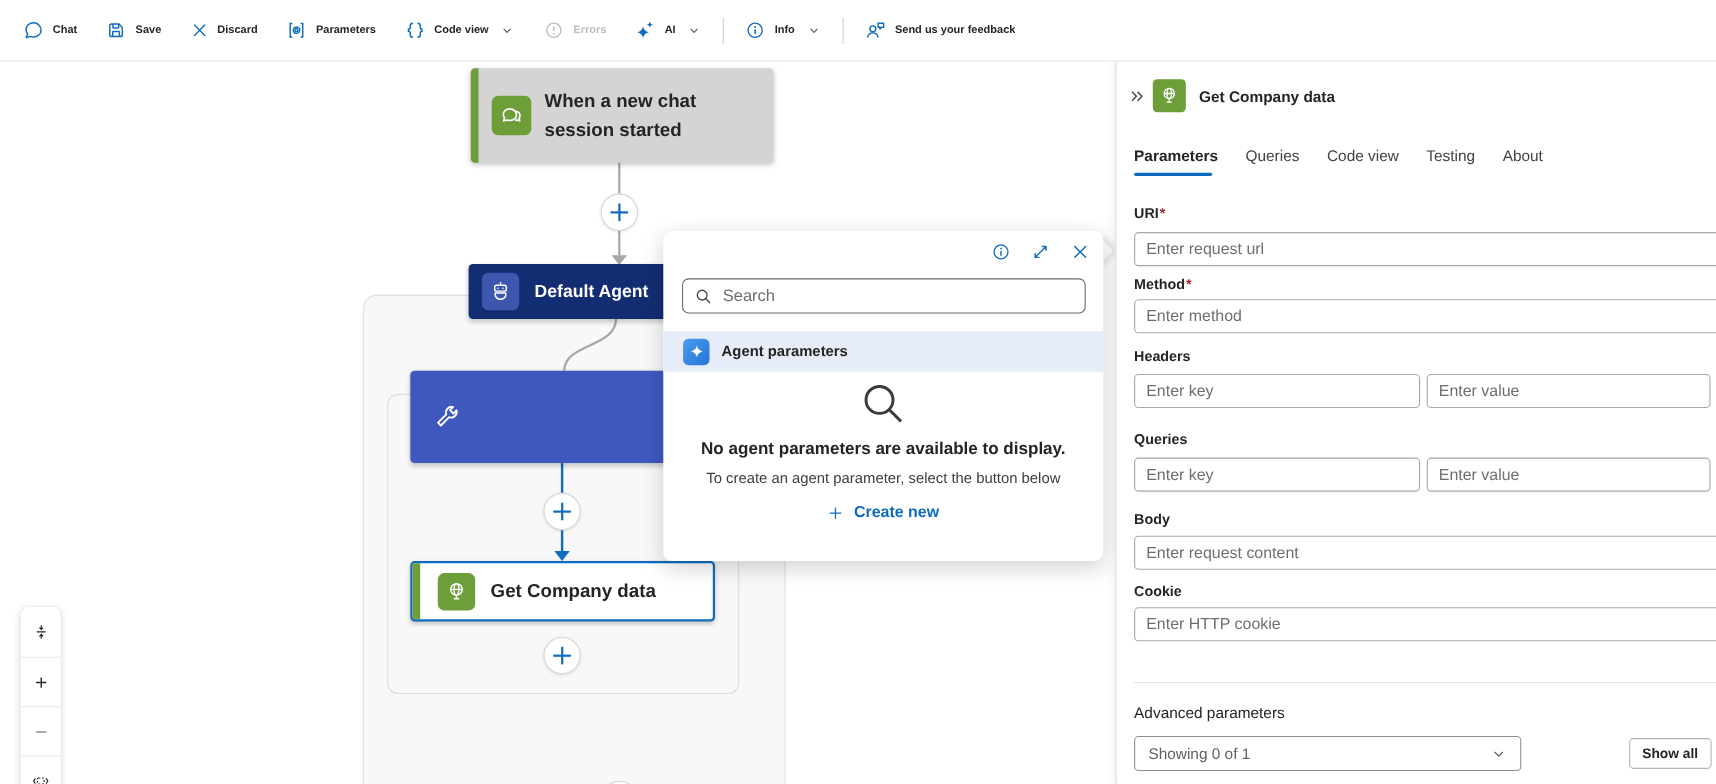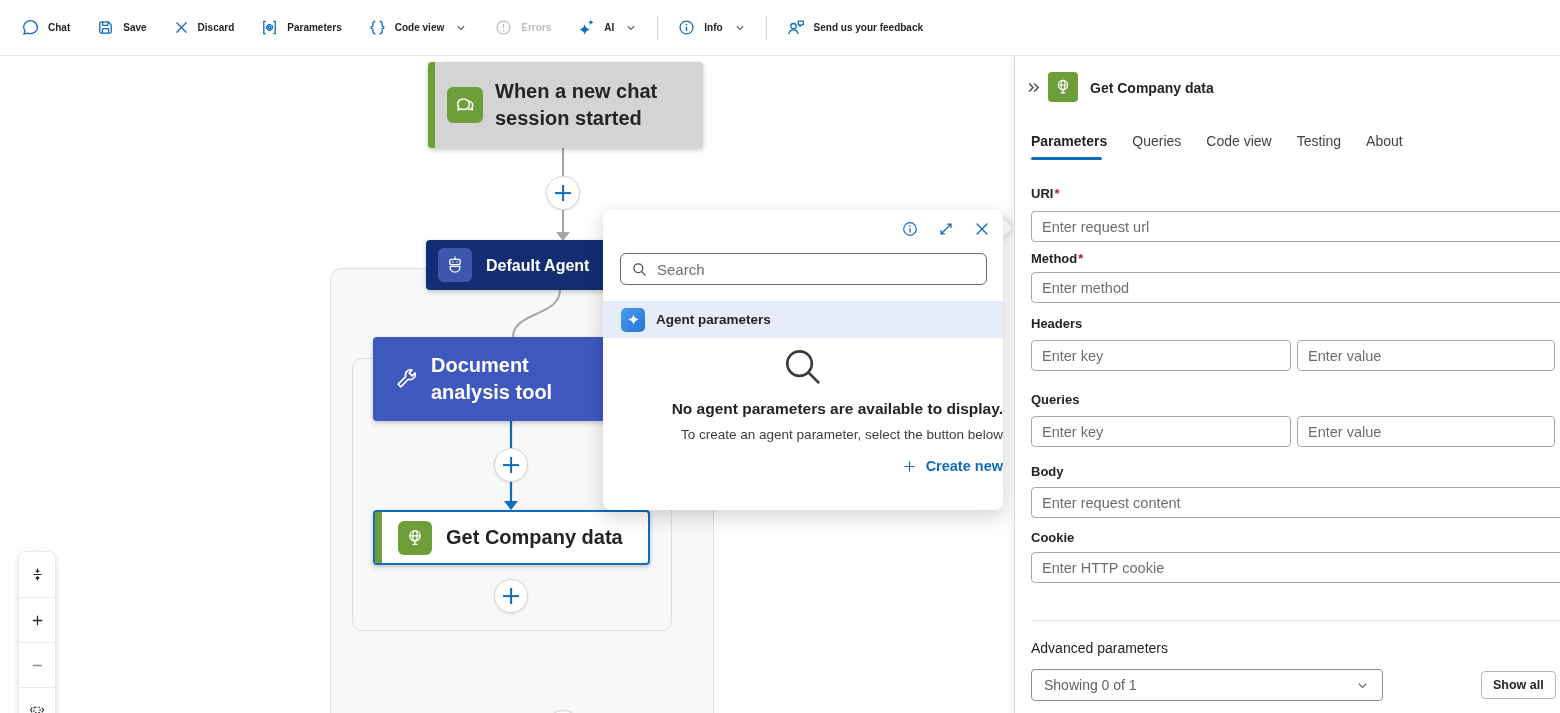--- a/index.html
+++ b/index.html
@@ -27,21 +27,21 @@
     background:#f8f8f8;border:1.5px solid #e0e0e0;border-radius:12px}
   .inner-box{position:absolute;left:352px;top:302px;width:320px;height:273px;
     border:1.5px solid #dedede;border-radius:10px}
   .conn{position:absolute;left:0;top:0;pointer-events:none}
 
   .node{position:absolute;border-radius:4px;display:flex;align-items:center;
     box-shadow:0 2px 5px rgba(0,0,0,.22);cursor:pointer}
   .node .bar{position:absolute;left:0;top:0;bottom:0;width:7px;background:var(--green);
     border-radius:4px 0 0 4px}
   .node .nicon{border-radius:6px;display:flex;align-items:center;justify-content:center;flex:none}
-  .node-title{font-weight:600;line-height:27px;font-size:20px;white-space:nowrap}
+  .node-title{font-weight:600;line-height:27px;font-size:17px;white-space:nowrap}
 
   .trigger{left:428px;top:6px;width:275px;height:86px;background:var(--node-gray)}
   .trigger .nicon{width:36px;height:36px;background:var(--green);margin:0 12px 0 19px}
   .agent{left:426px;top:184px;width:224px;height:50px;background:var(--navy)}
   .agent .nicon{width:34px;height:34px;background:#3d57ae;margin:0 14px 0 12px}
   .agent .node-title{color:#fff;font-weight:700;font-size:16px}
   .tool{left:373px;top:281px;width:277px;height:84px;background:var(--royal)}
   .tool .node-title{color:#fff}
   .tool .nicon{width:30px;height:30px;margin:0 10px 0 18px}
   .action{left:373px;top:454px;width:277px;height:55px;background:#fff;
@@ -73,21 +73,21 @@
   .searchbox{position:absolute;left:17px;top:43px;width:367px;height:32px;border:1px solid #6b6b6b;
     border-radius:6px;display:flex;align-items:center;padding:0 10px;gap:9px;background:#fff}
   .searchbox input{border:none;outline:none;flex:1;font-size:15px;
     font-family:"Liberation Sans",sans-serif;color:var(--ink);background:transparent}
   .searchbox input::placeholder{color:#6e6e6e}
   .section-row{position:absolute;left:0;top:91px;width:100%;height:37px;background:var(--row-blue);
     display:flex;align-items:center;padding-left:18px;gap:11px;cursor:pointer}
   .section-row .sicon{width:24px;height:24px;border-radius:5px;
     background:linear-gradient(135deg,#4d9bef,#2476d8);display:flex;align-items:center;justify-content:center}
   .section-label{font-size:13.5px;font-weight:600;color:var(--ink)}
-  .empty{position:absolute;left:0;top:128px;width:100%;text-align:right}
+  .empty{position:absolute;left:0;top:128px;width:100%;text-align:center}
   .empty .big-mag{margin:6px auto 10px}
   .empty-title{font-size:15.5px;font-weight:700;color:var(--ink)}
   .empty-sub{font-size:13.5px;color:#3d3d3d;margin-top:9px}
   .create-new{display:inline-flex;align-items:center;gap:9px;margin-top:16px;color:var(--accent);
     font-size:14.5px;font-weight:600;cursor:pointer}
 
   
   .panel{position:absolute;left:1014px;top:56px;width:546px;height:657px;background:#fff;
     border-left:1px solid #d9d9d9;box-shadow:-3px 0 8px rgba(0,0,0,.05);z-index:2}
   .collapse{position:absolute;left:10px;top:23px;color:#424242;cursor:pointer}
@@ -243,24 +243,20 @@
     </div>
     <div class="node-title">Default Agent</div>
   </div>
 
   <div class="node tool">
     <div class="nicon">
       <svg width="26" height="26" viewBox="0 0 20 20" fill="none" stroke="#fff" stroke-width="1.3" stroke-linejoin="round">
           <path d="M16.9 5.4a3.9 3.9 0 0 1-5.1 4.8L6 16l-2-2 5.8-5.8a3.9 3.9 0 0 1 4.8-5.1L12.4 5.3l2.3 2.3z"></path>
         </svg>
     </div>
-    <div class="node-title">
-      <div>Document</div>
-      <div>analysis tool</div>
-    </div>
   </div>
 
   <div class="plus-circle" style="left:494px;top:392px"></div>
 
   <div class="node action">
     <div class="bar"></div>
     <div class="nicon">
       <svg width="22" height="22" viewBox="0 0 20 20" fill="none" stroke="#fff" stroke-width="1.2">
           <circle cx="10" cy="8" r="4.7"></circle>
           <ellipse cx="10" cy="8" rx="2" ry="4.7"></ellipse>

